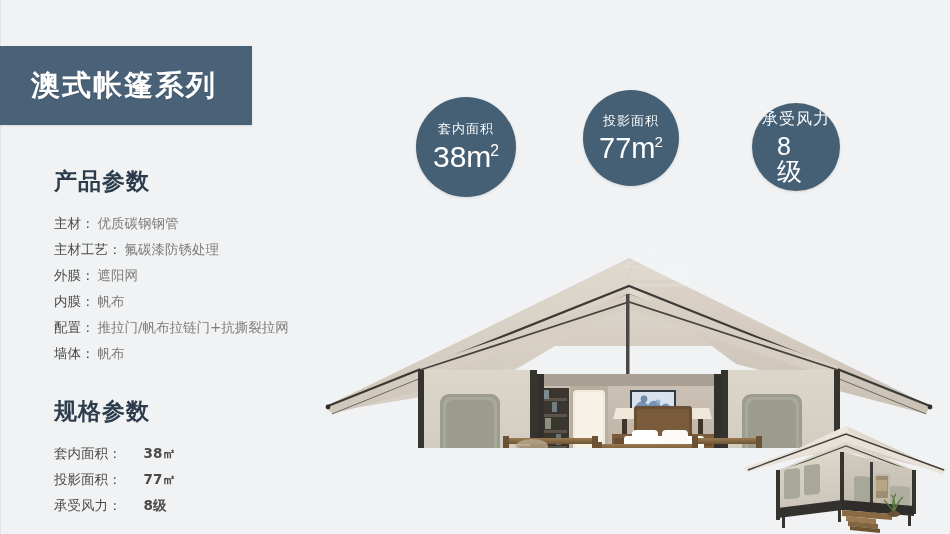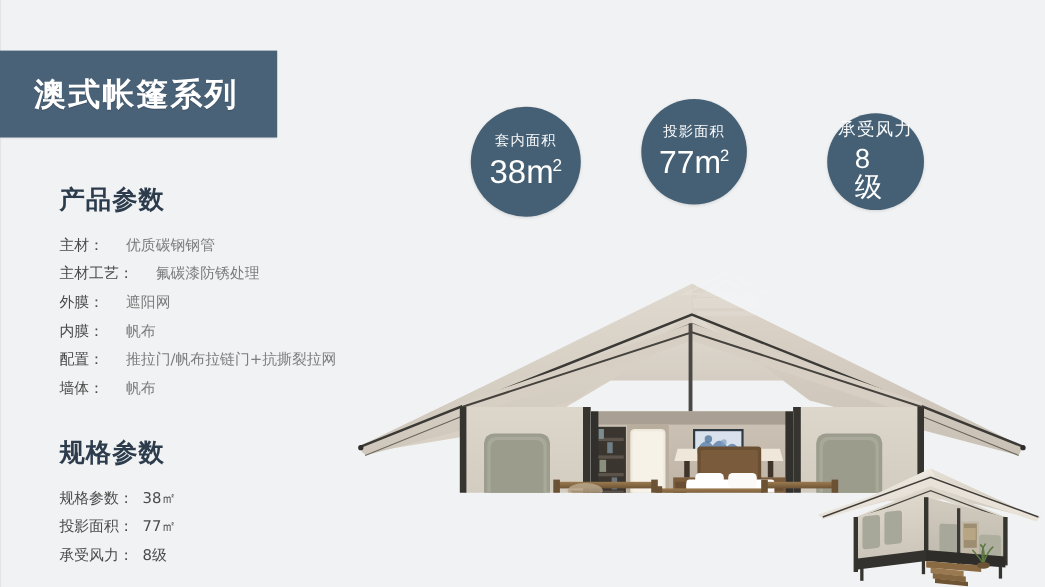--- a/index.html
+++ b/index.html
@@ -32,37 +32,37 @@
     font-size:23px;font-weight:bold;color:#2c3c4c;
     letter-spacing:1px;margin:0 0 13px 0;
     font-family:"DejaVu Sans","Liberation Sans",sans-serif;
   }
   .sec-head.second{margin-top:30px;}
   .spec-row{
     font-size:13.5px;line-height:26px;white-space:nowrap;
     font-family:"DejaVu Sans","Liberation Sans",sans-serif;
   }
   .spec-row .k{color:#4a4a4a;font-weight:normal;}
-  .spec-row .v{color:#7d7d7d;margin-left:20px;}
-  .spec-row.sp .v{color:#4a4a4a;font-weight:normal;margin-left:8px;}
+  .spec-row .v{color:#7d7d7d;margin-left:3px;}
+  .spec-row.sp .v{color:#4a4a4a;font-weight:bold;margin-left:22px;}
 
   
   .circle{
     position:absolute;border-radius:50%;
     background:#456075;color:#fff;
     display:flex;flex-direction:column;
     align-items:center;justify-content:center;
     font-family:"DejaVu Sans","Liberation Sans",sans-serif;
     box-shadow:0 1px 3px rgba(0,0,0,.12);
   }
   .circle .lbl{font-size:13px;letter-spacing:1px;opacity:.97;line-height:1;}
   .circle .val{font-weight:300;line-height:1;margin-top:7px;
     font-family:"Liberation Sans","DejaVu Sans",sans-serif;}
   .circle .val .sup{font-size:.52em;vertical-align:super;margin-left:-1px;}
-  #c1{left:428px;top:97px;width:100px;height:100px;justify-content:center;}
+  #c1{left:416px;top:97px;width:100px;height:100px;justify-content:center;}
   #c1 .val{font-size:30px;}
   #c2{left:583px;top:90px;width:96px;height:96px;}
   #c2 .val{font-size:29px;}
   #c3{left:752px;top:103px;width:88px;height:88px;}
   #c3 .lbl{font-size:16px;}
   #c3 .val{font-size:25px;}
 
   
   .tent-main{position:absolute;left:318px;top:198px;width:622px;height:250px;}
   .tent-main svg{display:block;width:100%;height:100%;}
@@ -105,21 +105,21 @@
     <div class="spec-row">
       <span class="k">配置：</span><span class="v">推拉门/帆布拉链门+抗撕裂拉网</span>
     </div>
     <div class="spec-row">
       <span class="k">墙体：</span><span class="v">帆布</span>
     </div>
 
     <div class="sec-head second">规格参数</div>
 
     <div class="spec-row sp">
-      <span class="k">规格参数：</span><span class="v">38㎡</span>
+      <span class="k">套内面积：</span><span class="v">38㎡</span>
     </div>
     <div class="spec-row sp">
       <span class="k">投影面积：</span><span class="v">77㎡</span>
     </div>
     <div class="spec-row sp">
       <span class="k">承受风力：</span><span class="v">8级</span>
     </div>
 
   </div>
 

